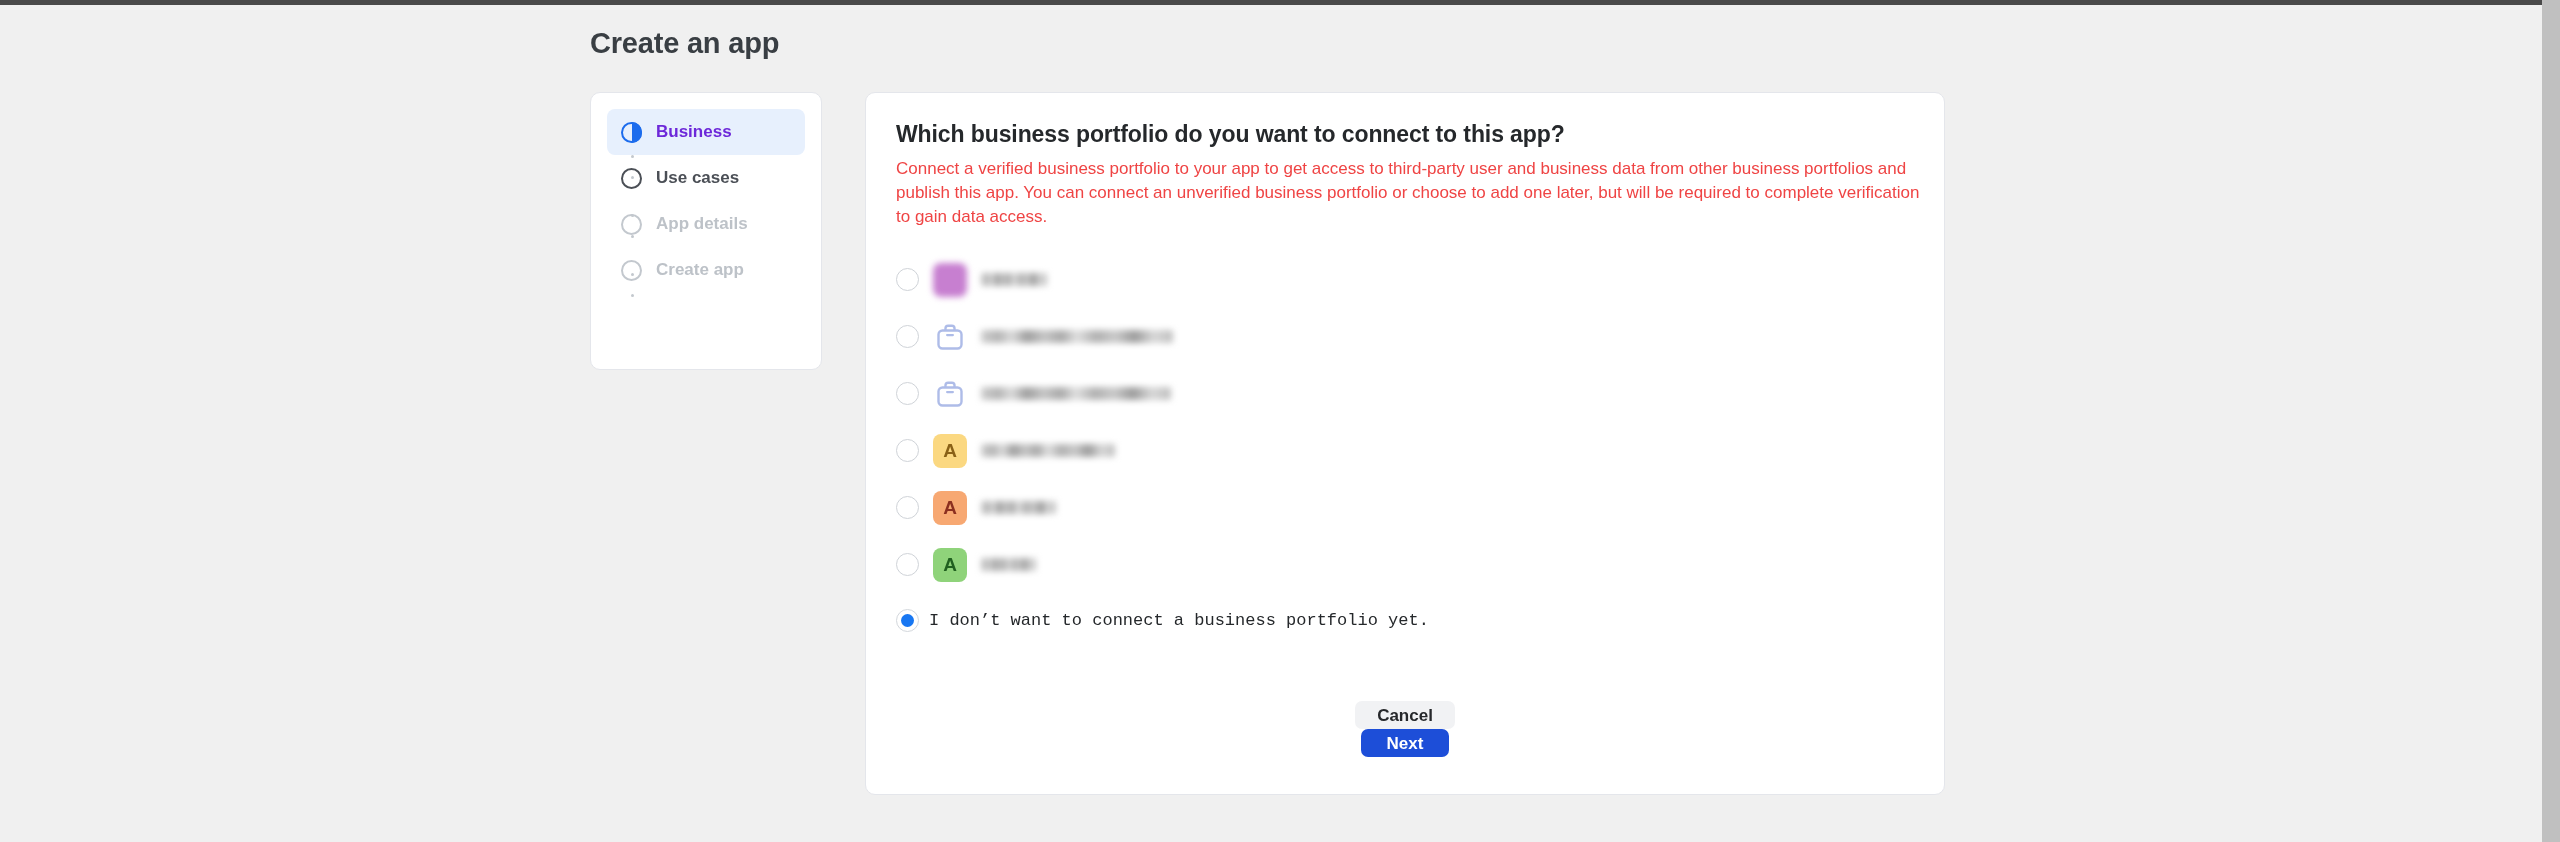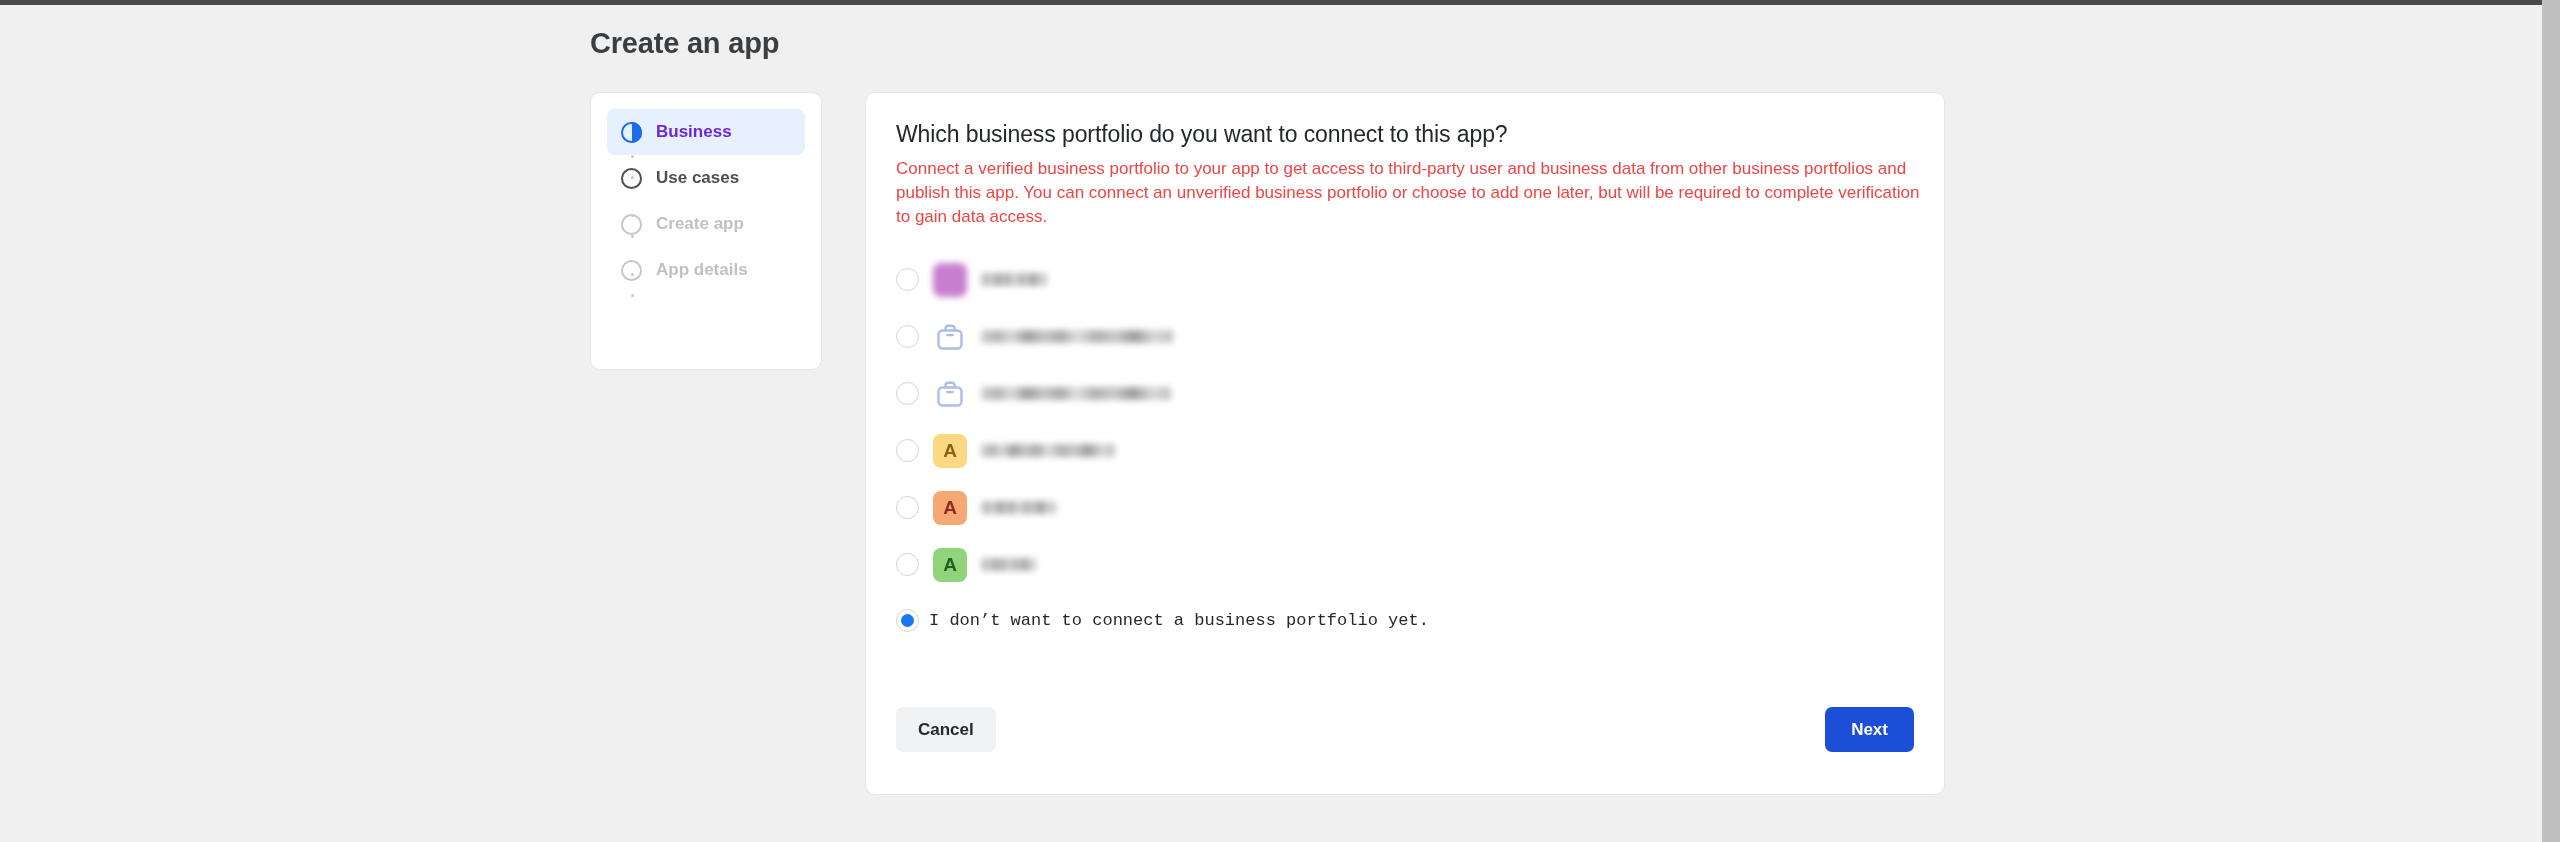--- a/index.html
+++ b/index.html
@@ -149,21 +149,21 @@
     width: 1080px;
     height: 703px;
     background: #ffffff;
     border: 1px solid #e4e6eb;
     border-radius: 10px;
     padding: 28px 30px 0 30px;
   }
 
   .card-heading {
     font-size: 23px;
-    font-weight: normal;
+    font-weight: bold;
     color: #25282b;
     letter-spacing: -0.1px;
     margin-bottom: 9px;
   }
 
   .card-body-text {
     font-size: 17px;
     line-height: 1.42;
     color: #ef4444;
     width: 1030px;
@@ -244,20 +244,21 @@
   
   .card-footer {
     position: absolute;
     left: 30px;
     right: 30px;
     top: 608px;
     height: 56px;
     display: flex;
     align-items: center;
     justify-content: space-between;
+    flex-direction: column;
   }
   .btn {
     border: none;
     border-radius: 7px;
     font-family: "Liberation Sans", sans-serif;
     font-size: 17px;
     font-weight: bold;
     cursor: pointer;
     line-height: 1;
   }
@@ -315,28 +316,28 @@
         <span class="step-icon empty-dark">
           <span class="ring"></span>
         </span>
         <span class="step-label">Use cases</span>
       </div>
 
       <div class="step upcoming">
         <span class="step-icon empty-light">
           <span class="ring"></span>
         </span>
-        <span class="step-label">Create app</span>
+        <span class="step-label">App details</span>
       </div>
 
       <div class="step upcoming">
         <span class="step-icon empty-light">
           <span class="ring"></span>
         </span>
-        <span class="step-label">App details</span>
+        <span class="step-label">Create app</span>
       </div>
 
     </div>
   </div>
 
   <div class="main-card">
 
     <div class="card-heading">Which business portfolio do you want to connect to this app?</div>
 
     <div class="card-body-text">Connect a verified business portfolio to your app to get access to third-party user and business data from other business portfolios and publish this app. You can connect an unverified business portfolio or choose to add one later, but will be required to complete verification to gain data access.</div>

